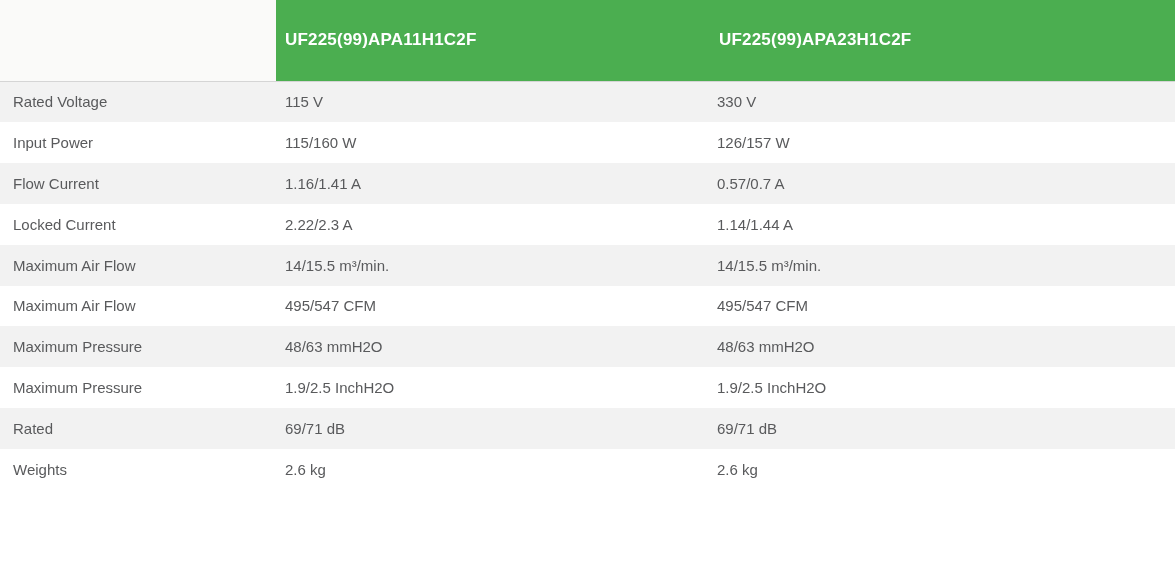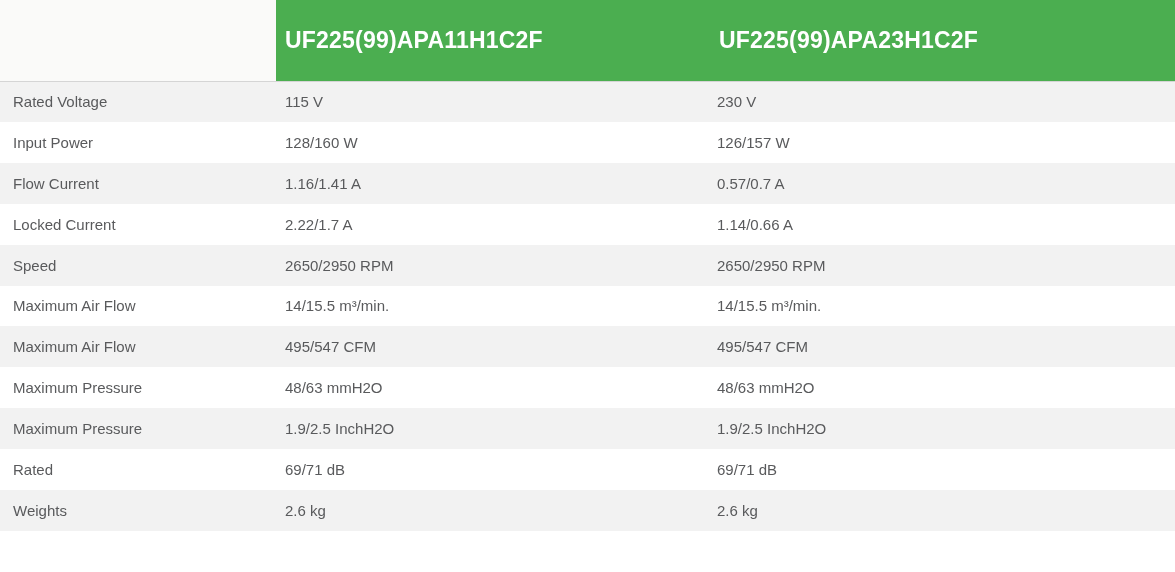--- a/index.html
+++ b/index.html
@@ -28,21 +28,21 @@
     table-layout: fixed;
   }
   .col-label  { width: 276px; }
   .col-apa11  { width: 434px; }
   .col-apa23  { width: 465px; }
 
   thead tr { height: 81px; }
   th {
     text-align: left;
     vertical-align: middle;
-    font-size: 23px;
+    font-size: 17px;
     font-weight: 700;
     letter-spacing: 0.2px;
   }
   th.blank {
     background: var(--blank-header-bg);
   }
   th.model {
     background: var(--header-bg);
     color: var(--header-text);
     padding-left: 9px;
@@ -79,41 +79,36 @@
       <tr>
         <th class="blank"></th>
         <th class="model">UF225(99)APA11H1C2F</th>
         <th class="model">UF225(99)APA23H1C2F</th>
       </tr>
     </thead>
     <tbody id="spec-body">
         <tr>
           <td class="label-cell">Rated Voltage</td>
           <td class="value-cell-1">115 V</td>
-          <td class="value-cell-2">230 V</td>
+          <td class="value-cell-2">330 V</td>
         </tr>
         <tr>
           <td class="label-cell">Input Power</td>
-          <td class="value-cell-1">128/160 W</td>
+          <td class="value-cell-1">115/160 W</td>
           <td class="value-cell-2">126/157 W</td>
         </tr>
         <tr>
           <td class="label-cell">Flow Current</td>
           <td class="value-cell-1">1.16/1.41 A</td>
           <td class="value-cell-2">0.57/0.7 A</td>
         </tr>
         <tr>
           <td class="label-cell">Locked Current</td>
-          <td class="value-cell-1">2.22/1.7 A</td>
-          <td class="value-cell-2">1.14/0.66 A</td>
-        </tr>
-        <tr>
-          <td class="label-cell">Speed</td>
-          <td class="value-cell-1">2650/2950 RPM</td>
-          <td class="value-cell-2">2650/2950 RPM</td>
+          <td class="value-cell-1">2.22/2.3 A</td>
+          <td class="value-cell-2">1.14/1.44 A</td>
         </tr>
         <tr>
           <td class="label-cell">Maximum Air Flow</td>
           <td class="value-cell-1">14/15.5 m³/min.</td>
           <td class="value-cell-2">14/15.5 m³/min.</td>
         </tr>
         <tr>
           <td class="label-cell">Maximum Air Flow</td>
           <td class="value-cell-1">495/547 CFM</td>
           <td class="value-cell-2">495/547 CFM</td>

